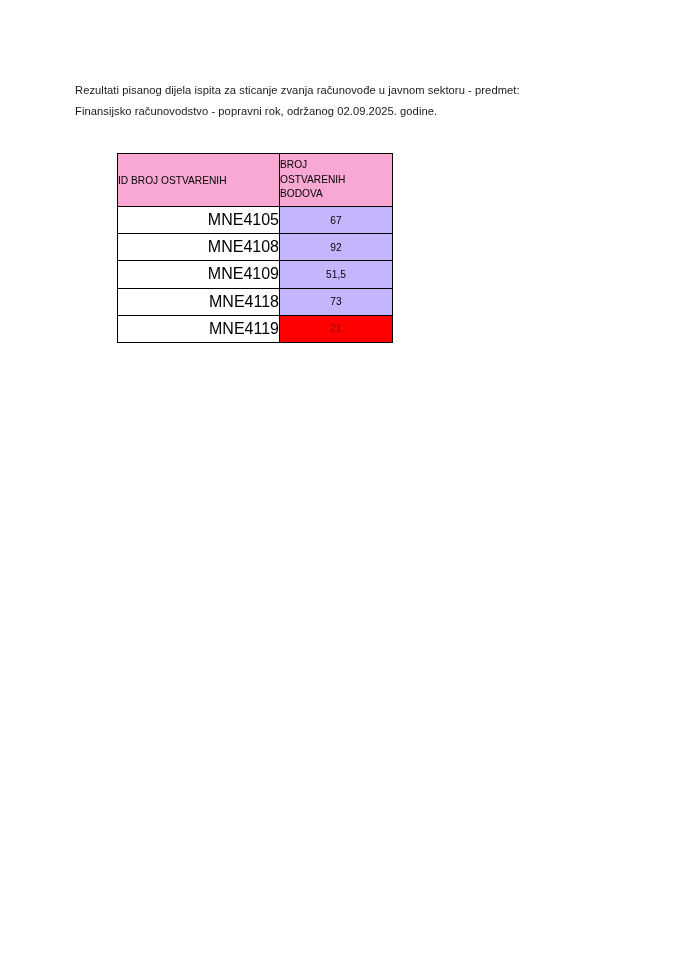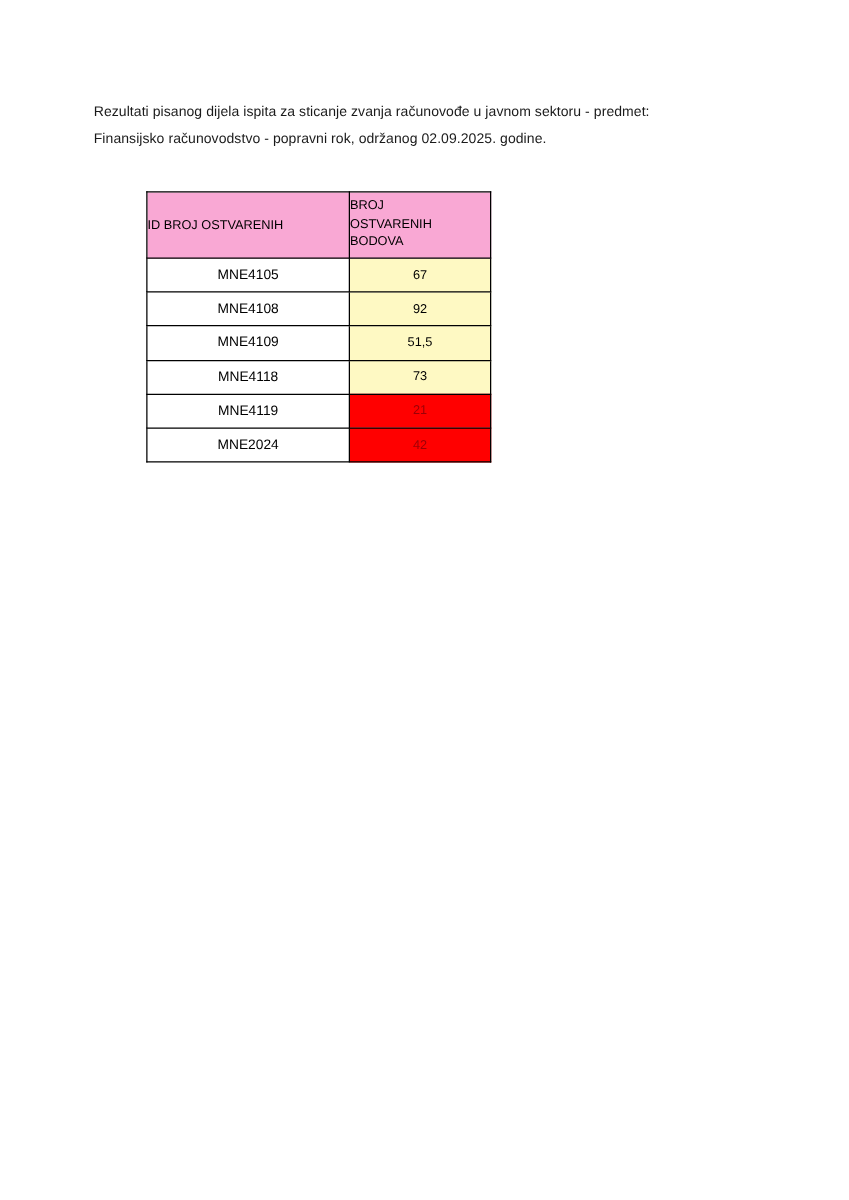--- a/index.html
+++ b/index.html
@@ -80,32 +80,32 @@
     line-height: 14.5px;
   }
   .hdr-score .hdr-score-line { display: block; }
 
   
   .data-row td {
     height: 26.2px;
   }
   .cell-id {
     background: #ffffff;
-    text-align: center;
+    text-align: right;
     padding-left: 9px;
     color: #000000;
-    font-size: 11px;
+    font-size: 16px;
   }
   .cell-score {
     text-align: center;
     font-weight: bold;
     font-size: 10.2px;
   }
   .cell-score.pass {
-    background: #fef9c3;
+    background: #c4b5fd;
     color: #000000;
   }
   .cell-score.fail {
     background: #FF0000;
     color: #9C0006;
   }
 </style>
 </head>
 <body>
 
@@ -145,20 +145,16 @@
         <td class="cell-score pass">51,5</td>
       </tr>
       <tr class="data-row">
         <td class="cell-id">MNE4118</td>
         <td class="cell-score pass">73</td>
       </tr>
       <tr class="data-row">
         <td class="cell-id">MNE4119</td>
         <td class="cell-score fail">21</td>
       </tr>
-      <tr class="data-row">
-        <td class="cell-id">MNE2024</td>
-        <td class="cell-score fail">42</td>
-      </tr>
     </tbody>
   </table>
 
 </div>
 
 </body></html>

